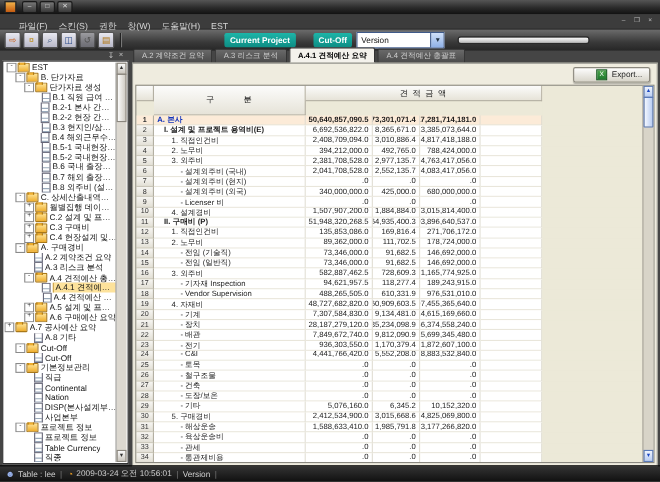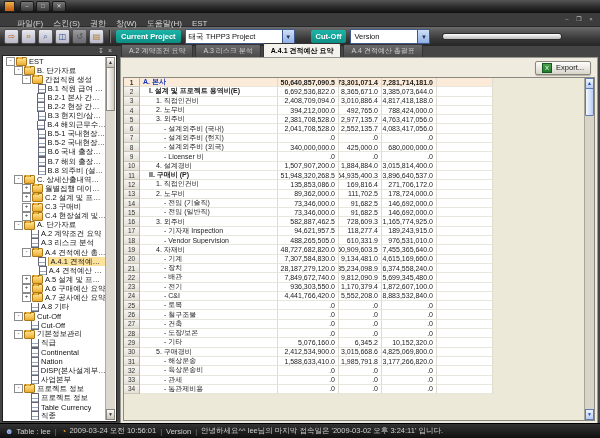--- a/index.html
+++ b/index.html
@@ -43,21 +43,21 @@
   .sthumb{position:absolute;left:0;right:0;top:10px;height:42px;background:linear-gradient(90deg,#fdfdfd,#cfcbc3);border:1px solid #8a867e}
   .treescroll .down{position:absolute;bottom:0;left:0;right:0}
 
   
   .content{flex:1;display:flex;flex-direction:column;min-width:0;padding:0 2px 0 3px}
   .tabstrip{height:11px;display:flex;align-items:flex-end;gap:2px;padding-left:1px}
   .tab{font-size:7px;padding:1px 7px 1px 7px;background:linear-gradient(#6a6a6a,#4a4a4a);color:#cfcfcf;border:1px solid #333;border-bottom:none;border-radius:2px 2px 0 0;white-space:nowrap}
   .tab.active{background:#f4f2ec;color:#000;font-weight:bold;padding-top:2px}
   .panel{flex:1;background:#efecdf;border:1px solid #989890;display:flex;flex-direction:column;min-height:0}
   .paneltop{height:19px;display:flex;justify-content:flex-end;align-items:center;padding:0 6px}
-  .exportbtn{display:flex;align-items:center;gap:4px;font-size:7.5px;color:#222;background:linear-gradient(#fdfdfd,#d8d5ca);border:1px solid #8a877d;border-radius:2px;padding:1px 6px 1px 6px;box-shadow:0 1px 1px rgba(0,0,0,.25)}
+  .exportbtn{display:flex;align-items:center;gap:4px;font-size:7.5px;color:#222;background:linear-gradient(#fdfdfd,#d8d5ca);border:1px solid #8a877d;border-radius:2px;padding:1px 6px 1px 20px;box-shadow:0 1px 1px rgba(0,0,0,.25)}
   .xlico{width:8px;height:8px;background:linear-gradient(#4aa34a,#1f7a2f);border:1px solid #145a20;color:#fff;font-size:6px;line-height:8px;text-align:center}
   .gridwrap{flex:1;margin:0 2px 2px 2px;position:relative;border:1px solid #8a8880;background:#ece9d8;min-height:0;display:flex;flex-direction:column}
   .grid{position:absolute;top:0;left:0;right:9px;bottom:0;display:flex;flex-direction:column;overflow:hidden}
   .grow{display:flex;flex:none}
   .hcell{background:linear-gradient(#fcfcfb,#e6e3d8);border-right:1px solid #b3afa2;border-bottom:1px solid #b3afa2;
          font-size:7.5px;color:#111;display:flex;align-items:center;justify-content:center;box-sizing:border-box;letter-spacing:1px}
   .ghead1{height:14px}.ghead2{height:13px}
   .c0{width:16px;flex:none}.c1{width:138px;flex:none}.c2{width:61px;flex:none}.c3{width:43px;flex:none}.c4{width:55px;flex:none}.c5{width:56px;flex:none}
   .cfill{flex:1;background:#ece9d8}
   .brow{height:9.3px;box-sizing:border-box}
@@ -110,25 +110,21 @@
 <div class="toolbar">
   <span id="tb-icons" style="display:flex;gap:2px">
       <span class="tbtn" style="color: rgb(199, 90, 18);">⇨</span>
       <span class="tbtn" style="color: rgb(184, 134, 11);">¤</span>
       <span class="tbtn" style="color: rgb(51, 82, 126);">⌕</span>
       <span class="tbtn" style="color: rgb(42, 74, 138);">◫</span>
       <span class="tbtn dis" style="color: rgb(102, 102, 102);">↺</span>
       <span class="tbtn" style="color: rgb(176, 120, 24);">▤</span>
     </span>
   <span class="tbsep"></span>
-  <span class="teallabel" style="">Current Project</span>
-  <span class="combo" style="width:108px">
-    <span class="val" style="flex:1">태국 THPP3 Project</span>
-    <span class="arrow">▼</span>
-  </span>
+  <span class="teallabel" style="margin-left:88px">Current Project</span>
   <span class="teallabel" style="margin-left:14px">Cut-Off</span>
   <span class="combo" style="width:78px">
     <span class="val" style="flex:1">Version</span>
     <span class="arrow">▼</span>
   </span>
   <span class="tb-progress"></span>
 </div>
 
 <div class="main">
 
@@ -145,21 +141,21 @@
             <span class="tlabel">EST</span>
           </div>
           <div class="trow" style="padding-left: 10px;">
             <span class="texp">-</span>
             <span class="tico folder"></span>
             <span class="tlabel">B. 단가자료</span>
           </div>
           <div class="trow" style="padding-left: 18px;">
             <span class="texp">-</span>
             <span class="tico folder"></span>
-            <span class="tlabel">간접직원 생성</span>
+            <span class="tlabel">단가자료 생성</span>
           </div>
           <div class="trow" style="padding-left: 26px;">
             <span style="width: 8px;"></span>
             <span class="tico doc"></span>
             <span class="tlabel">B.1 직원 급여 기준표</span>
           </div>
           <div class="trow" style="padding-left: 26px;">
             <span style="width: 8px;"></span>
             <span class="tico doc"></span>
             <span class="tlabel">B.2-1 본사 간접직원...</span>
@@ -225,21 +221,21 @@
             <span class="tlabel">C.3 구매비</span>
           </div>
           <div class="trow" style="padding-left: 18px;">
             <span class="texp">+</span>
             <span class="tico folder"></span>
             <span class="tlabel">C.4 현장설계 및 공...</span>
           </div>
           <div class="trow" style="padding-left: 10px;">
             <span class="texp">-</span>
             <span class="tico folder"></span>
-            <span class="tlabel">A. 단가자료</span>
+            <span class="tlabel">A. 구매경비</span>
           </div>
           <div class="trow" style="padding-left: 18px;">
             <span style="width: 8px;"></span>
             <span class="tico doc"></span>
             <span class="tlabel">A.2 계약조건 요약</span>
           </div>
           <div class="trow" style="padding-left: 18px;">
             <span style="width: 8px;"></span>
             <span class="tico doc"></span>
             <span class="tlabel">A.3 리스크 분석</span>
@@ -262,21 +258,21 @@
           <div class="trow" style="padding-left: 18px;">
             <span class="texp">+</span>
             <span class="tico folder"></span>
             <span class="tlabel">A.5 설계 및 프로젝...</span>
           </div>
           <div class="trow" style="padding-left: 18px;">
             <span class="texp">+</span>
             <span class="tico folder"></span>
             <span class="tlabel">A.6 구매예산 요약</span>
           </div>
-          <div class="trow" style="padding-left: 18px;">
+          <div class="trow" style="">
             <span class="texp">+</span>
             <span class="tico folder"></span>
             <span class="tlabel">A.7 공사예산 요약</span>
           </div>
           <div class="trow" style="padding-left: 18px;">
             <span style="width: 8px;"></span>
             <span class="tico doc"></span>
             <span class="tlabel">A.8 기타</span>
           </div>
           <div class="trow" style="padding-left: 10px;">
@@ -358,20 +354,26 @@
     <div class="panel">
       <div class="paneltop">
         <button class="exportbtn">
           <span class="xlico">X</span>
           <span>Export...</span>
         </button>
       </div>
       <div class="gridwrap">
         <div class="grid" id="grid">
 
+          <div class="grow">
+            <div class="hcell ghead1 c0"></div>
+            <div class="hcell c1" style="height:27px">구　　　분</div>
+            <div class="hcell ghead1" style="width:215px">견 적 금 액</div>
+            <div class="cfill"></div>
+          </div>
 
           <div id="gbody">
               <div class="grow brow lvlA">
                 <div class="bcell rn c0">1</div>
                 <div class="bcell label c1 ind0">A. 본사</div>
                 <div class="bcell num c2">50,640,857,090.5</div>
                 <div class="bcell num c3">73,301,071.4</div>
                 <div class="bcell num c4">117,281,714,181.0</div>
                 <div class="bcell num c5"></div>
                 <div class="cfill"></div>
@@ -687,14 +689,13 @@
 
 <div class="statusbar">
   <span class="st-ico st-user">☻</span>
   <span>Table : lee</span>
   <span class="st-sep">|</span>
   <span class="st-ico st-bell">◔</span>
   <span>2009-03-24 오전 10:56:01</span>
   <span class="st-sep">|</span>
   <span>Version</span>
   <span class="st-sep">|</span>
-  <span>안녕하세요^^  lee님의 마지막 접속일은 '2009-03-02 오후 3:24:11' 입니다.</span>
 </div>
 
 </body></html>

